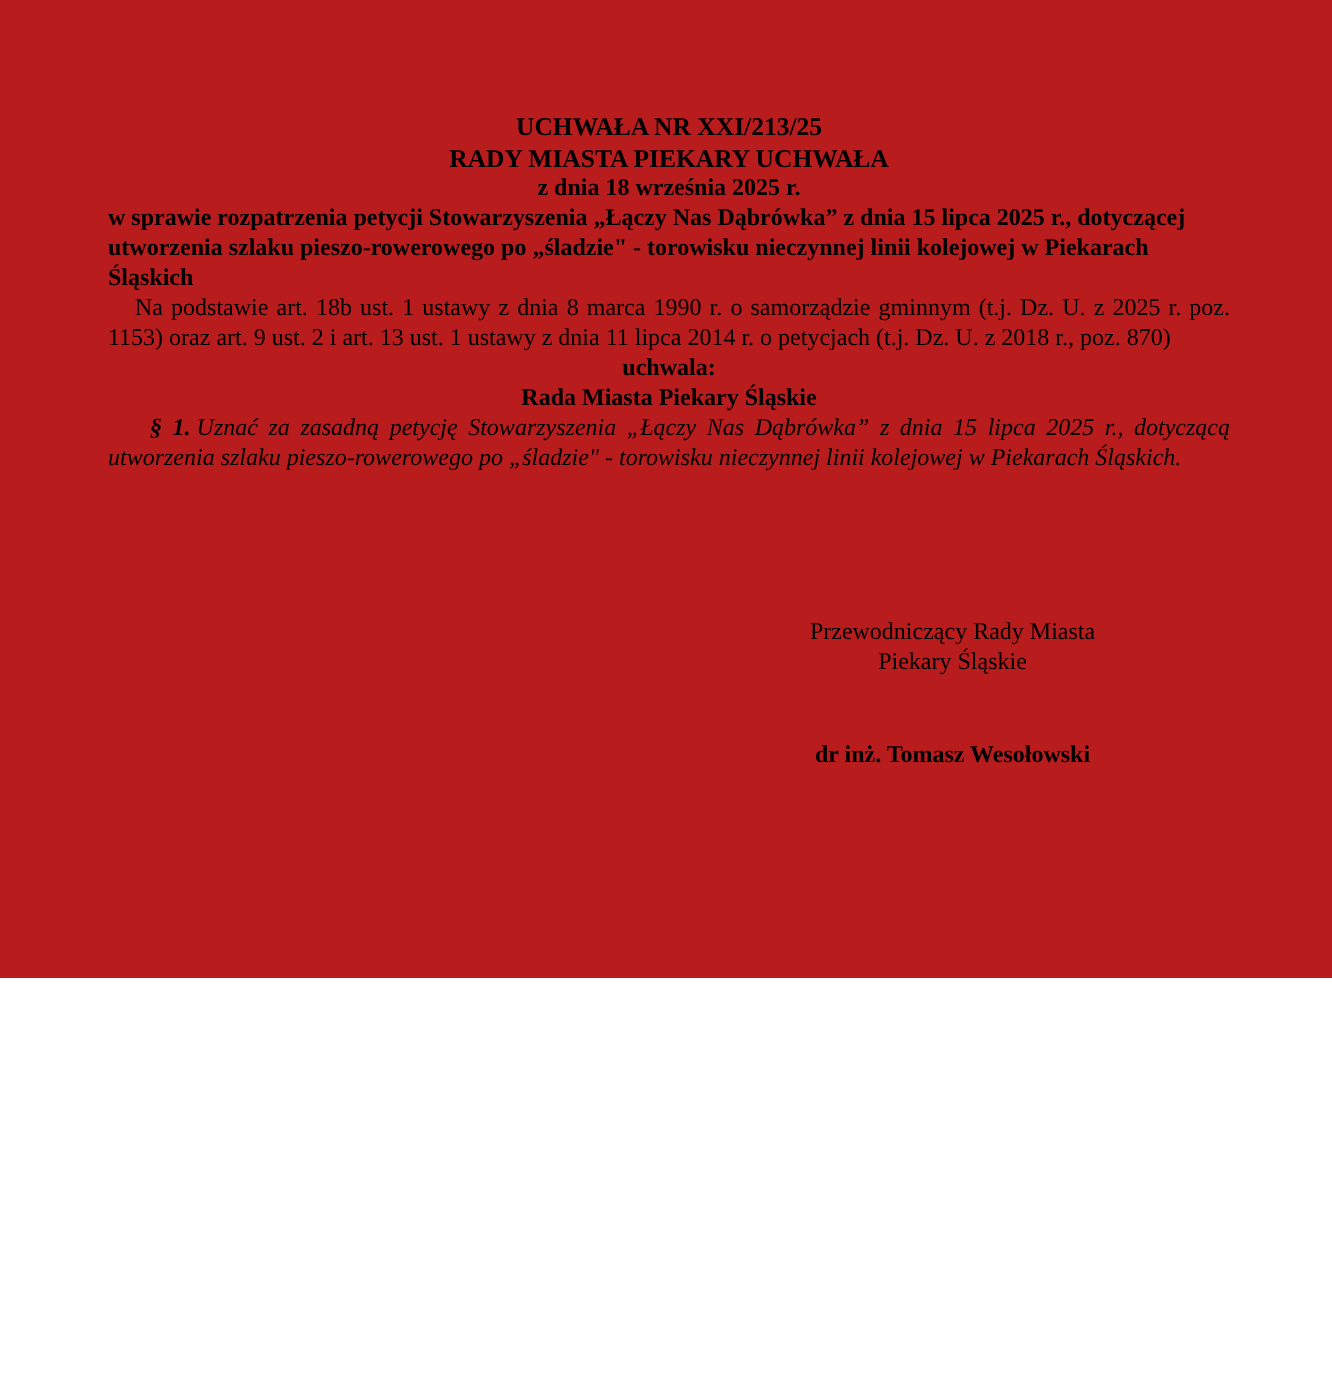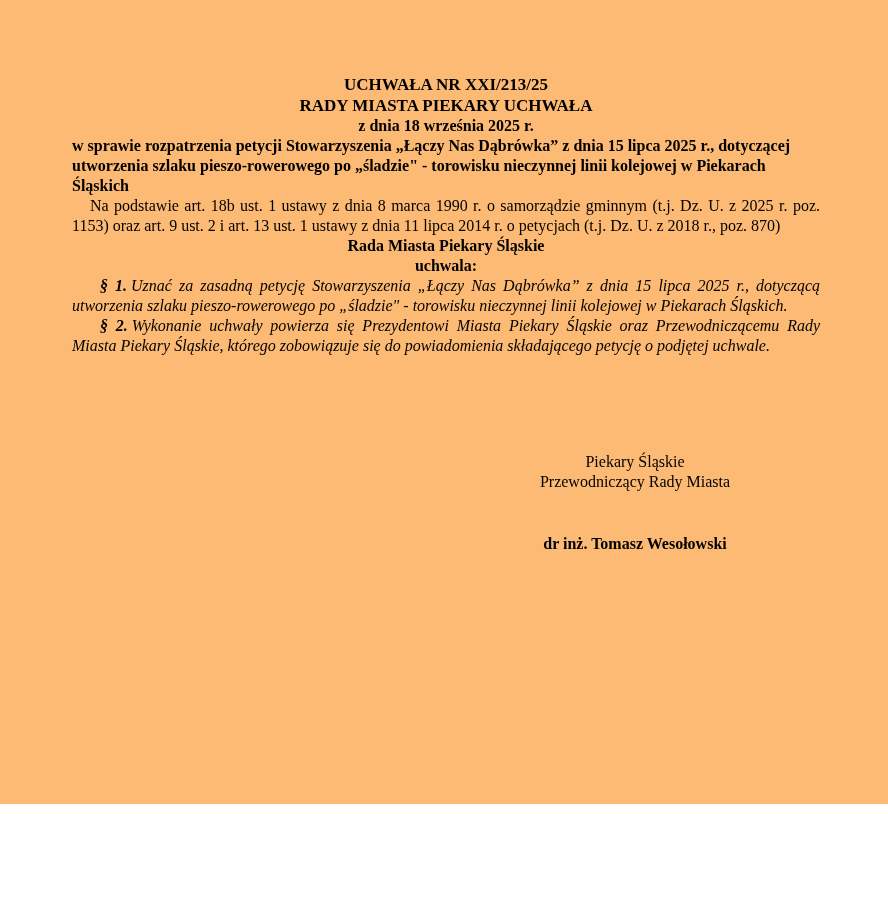--- a/index.html
+++ b/index.html
@@ -3,24 +3,24 @@
 <meta charset="utf-8">
 <style>
   html, body {
     margin: 0;
     padding: 0;
     background: #ffffff;
   }
   .page {
     position: relative;
     width: 888px;
-    height: 804px;
+    height: 652px;
     box-sizing: border-box;
     padding: 74px 68px 40px 72px;
-    background: #fdba74;
+    background: #b91c1c;
     color: #000000;
     font-family: "Liberation Serif", "DejaVu Serif", serif;
     font-size: 16px;
     line-height: 20px;
     overflow: hidden;
   }
   .page p { margin: 0; }
   .tline { display: block; }
 
   .title {
@@ -83,30 +83,29 @@
     <span class="tline">RADY MIASTA PIEKARY UCHWAŁA</span>
   </h1>
 
   <p class="date-line">z dnia 18 września 2025 r.</p>
 
   <p class="subject">w sprawie rozpatrzenia petycji Stowarzyszenia „Łączy Nas Dąbrówka” z dnia 15 lipca 2025 r., dotyczącej utworzenia szlaku pieszo-rowerowego po „śladzie" - torowisku nieczynnej linii kolejowej w Piekarach Śląskich</p>
 
   <p class="legal-basis">Na podstawie art. 18b ust. 1 ustawy z dnia 8 marca 1990 r. o samorządzie gminnym (t.j. Dz. U. z 2025 r. poz. 1153) oraz art. 9 ust. 2 i art. 13 ust. 1 ustawy z dnia 11 lipca 2014 r. o petycjach (t.j. Dz. U. z 2018 r., poz. 870)</p>
 
   <p class="enacting">
+    <span class="tline">uchwala:</span>
     <span class="tline">Rada Miasta Piekary Śląskie</span>
-    <span class="tline">uchwala:</span>
   </p>
 
   <p class="section section-1"><span class="marker">§ 1.</span><span>Uznać za zasadną petycję Stowarzyszenia „Łączy Nas Dąbrówka” z dnia 15 lipca 2025 r., dotyczącą utworzenia szlaku pieszo-rowerowego po „śladzie" - torowisku nieczynnej linii kolejowej w Piekarach Śląskich.</span></p>
 
-  <p class="section section-2"><span class="marker">§ 2.</span><span>Wykonanie uchwały powierza się Prezydentowi Miasta Piekary Śląskie oraz Przewodniczącemu Rady Miasta Piekary Śląskie, którego zobowiązuje się do powiadomienia składającego petycję o podjętej uchwale.</span></p>
 
 
   <div class="signature-block">
     <p>
+      <span class="tline">Przewodniczący Rady Miasta</span>
       <span class="tline">Piekary Śląskie</span>
-      <span class="tline">Przewodniczący Rady Miasta</span>
     </p>
     <p class="signature-name">dr inż. Tomasz Wesołowski</p>
   </div>
 
 </div>
 
 </body></html>

